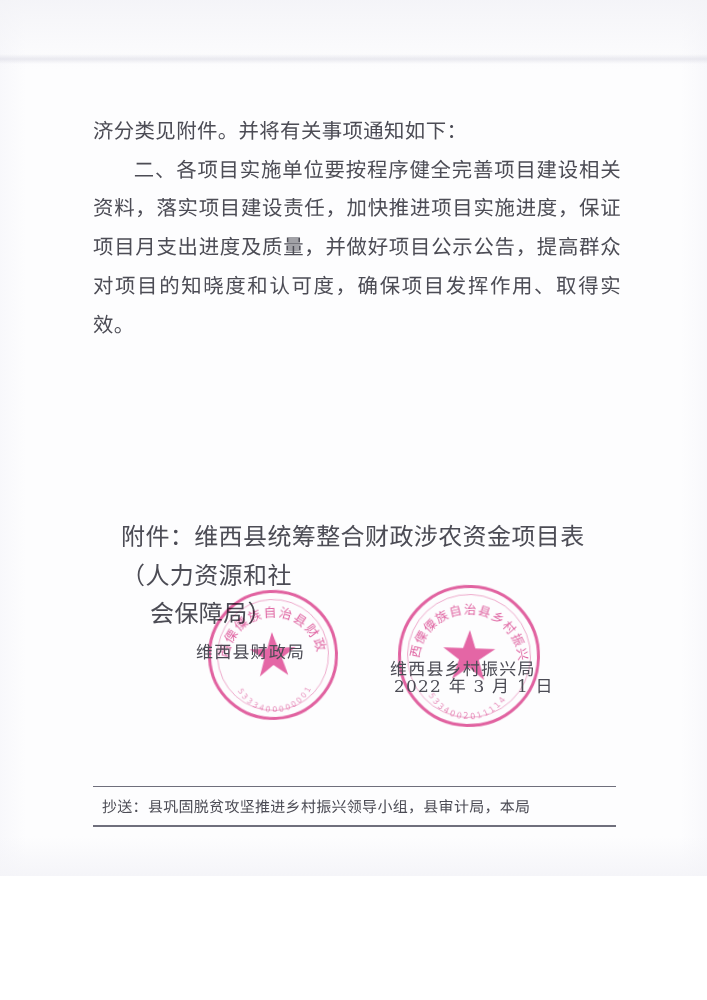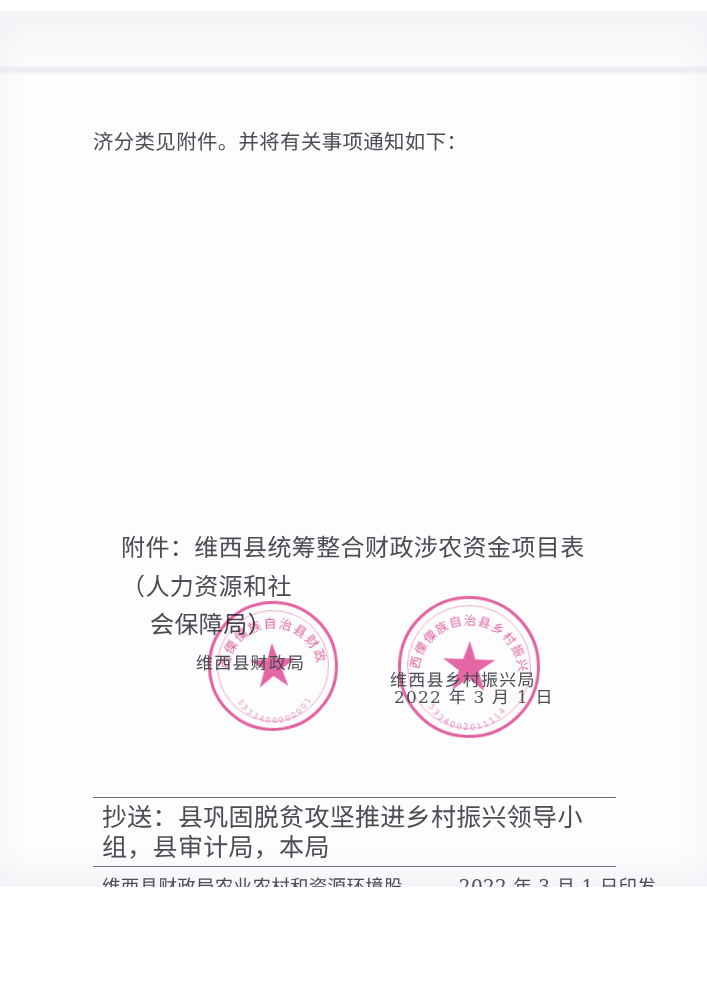--- a/index.html
+++ b/index.html
@@ -6,21 +6,21 @@
   html, body {
     margin: 0;
     padding: 0;
     background: #ffffff;
   }
 
   .page {
     position: relative;
     width: 707px;
     height: 876px;
-    margin: 11px auto;
+    margin: 0 auto;
     background: #fdfdfe;
     overflow: hidden;
     font-family: "DejaVu Serif", "Liberation Serif", serif;
     color: #4c4c55;
     -webkit-font-smoothing: antialiased;
   }
 
   
   .scan-tint {
     position: absolute;
@@ -191,21 +191,21 @@
     height: 0;
     border-top: 1.3px solid #6f6f7c;
     width: 100%;
   }
   .rule.thin {
     border-top-width: 1.1px;
   }
 
   .cc-row {
     padding: 5px 0 3px 0;
-    font-size: 25px;
+    font-size: 15px;
     line-height: 30px;
     letter-spacing: 0.3px;
     color: #4c4c55;
   }
   .cc-row .cc-line1 {
     display: block;
     padding-left: 9px;
   }
   .cc-row .cc-line2 {
     display: block;
@@ -244,20 +244,21 @@
 
 <div class="page">
 
   <div class="scan-tint"></div>
   <div class="scan-streak"></div>
 
   <div class="content">
 
     <div class="body-block">
       <p class="para">济分类见附件。并将有关事项通知如下：</p>
+      <p class="para indent">二、各项目实施单位要按程序健全完善项目建设相关资料，落实项目建设责任，加快推进项目实施进度，保证项目月支出进度及质量，并做好项目公示公告，提高群众对项目的知晓度和认可度，确保项目发挥作用、取得实效。</p>
     </div>
 
     <div class="attachment">
       <span>附件：维西县统筹整合财政涉农资金项目表（人力资源和社</span>
       <span class="cont">会保障局）</span>
     </div>
 
     <div class="sign-zone">
 
       <div class="seal seal-left">
@@ -301,24 +302,20 @@
 
     <div class="footer">
       <div class="rule"></div>
 
       <div class="cc-row">
         <span class="cc-line1">抄送：县巩固脱贫攻坚推进乡村振兴领导小组，县审计局，本局</span>
       </div>
 
       <div class="rule thin"></div>
 
-      <div class="issuer-row">
-        <span class="issuer-name">维西县财政局农业农村和资源环境股</span>
-        <span class="issuer-date">2022 年 3 月 1 日印发</span>
-      </div>
 
       <div class="rule thin"></div>
     </div>
 
     <div class="page-number">—2—</div>
 
   </div>
 </div>
 
 </body></html>

